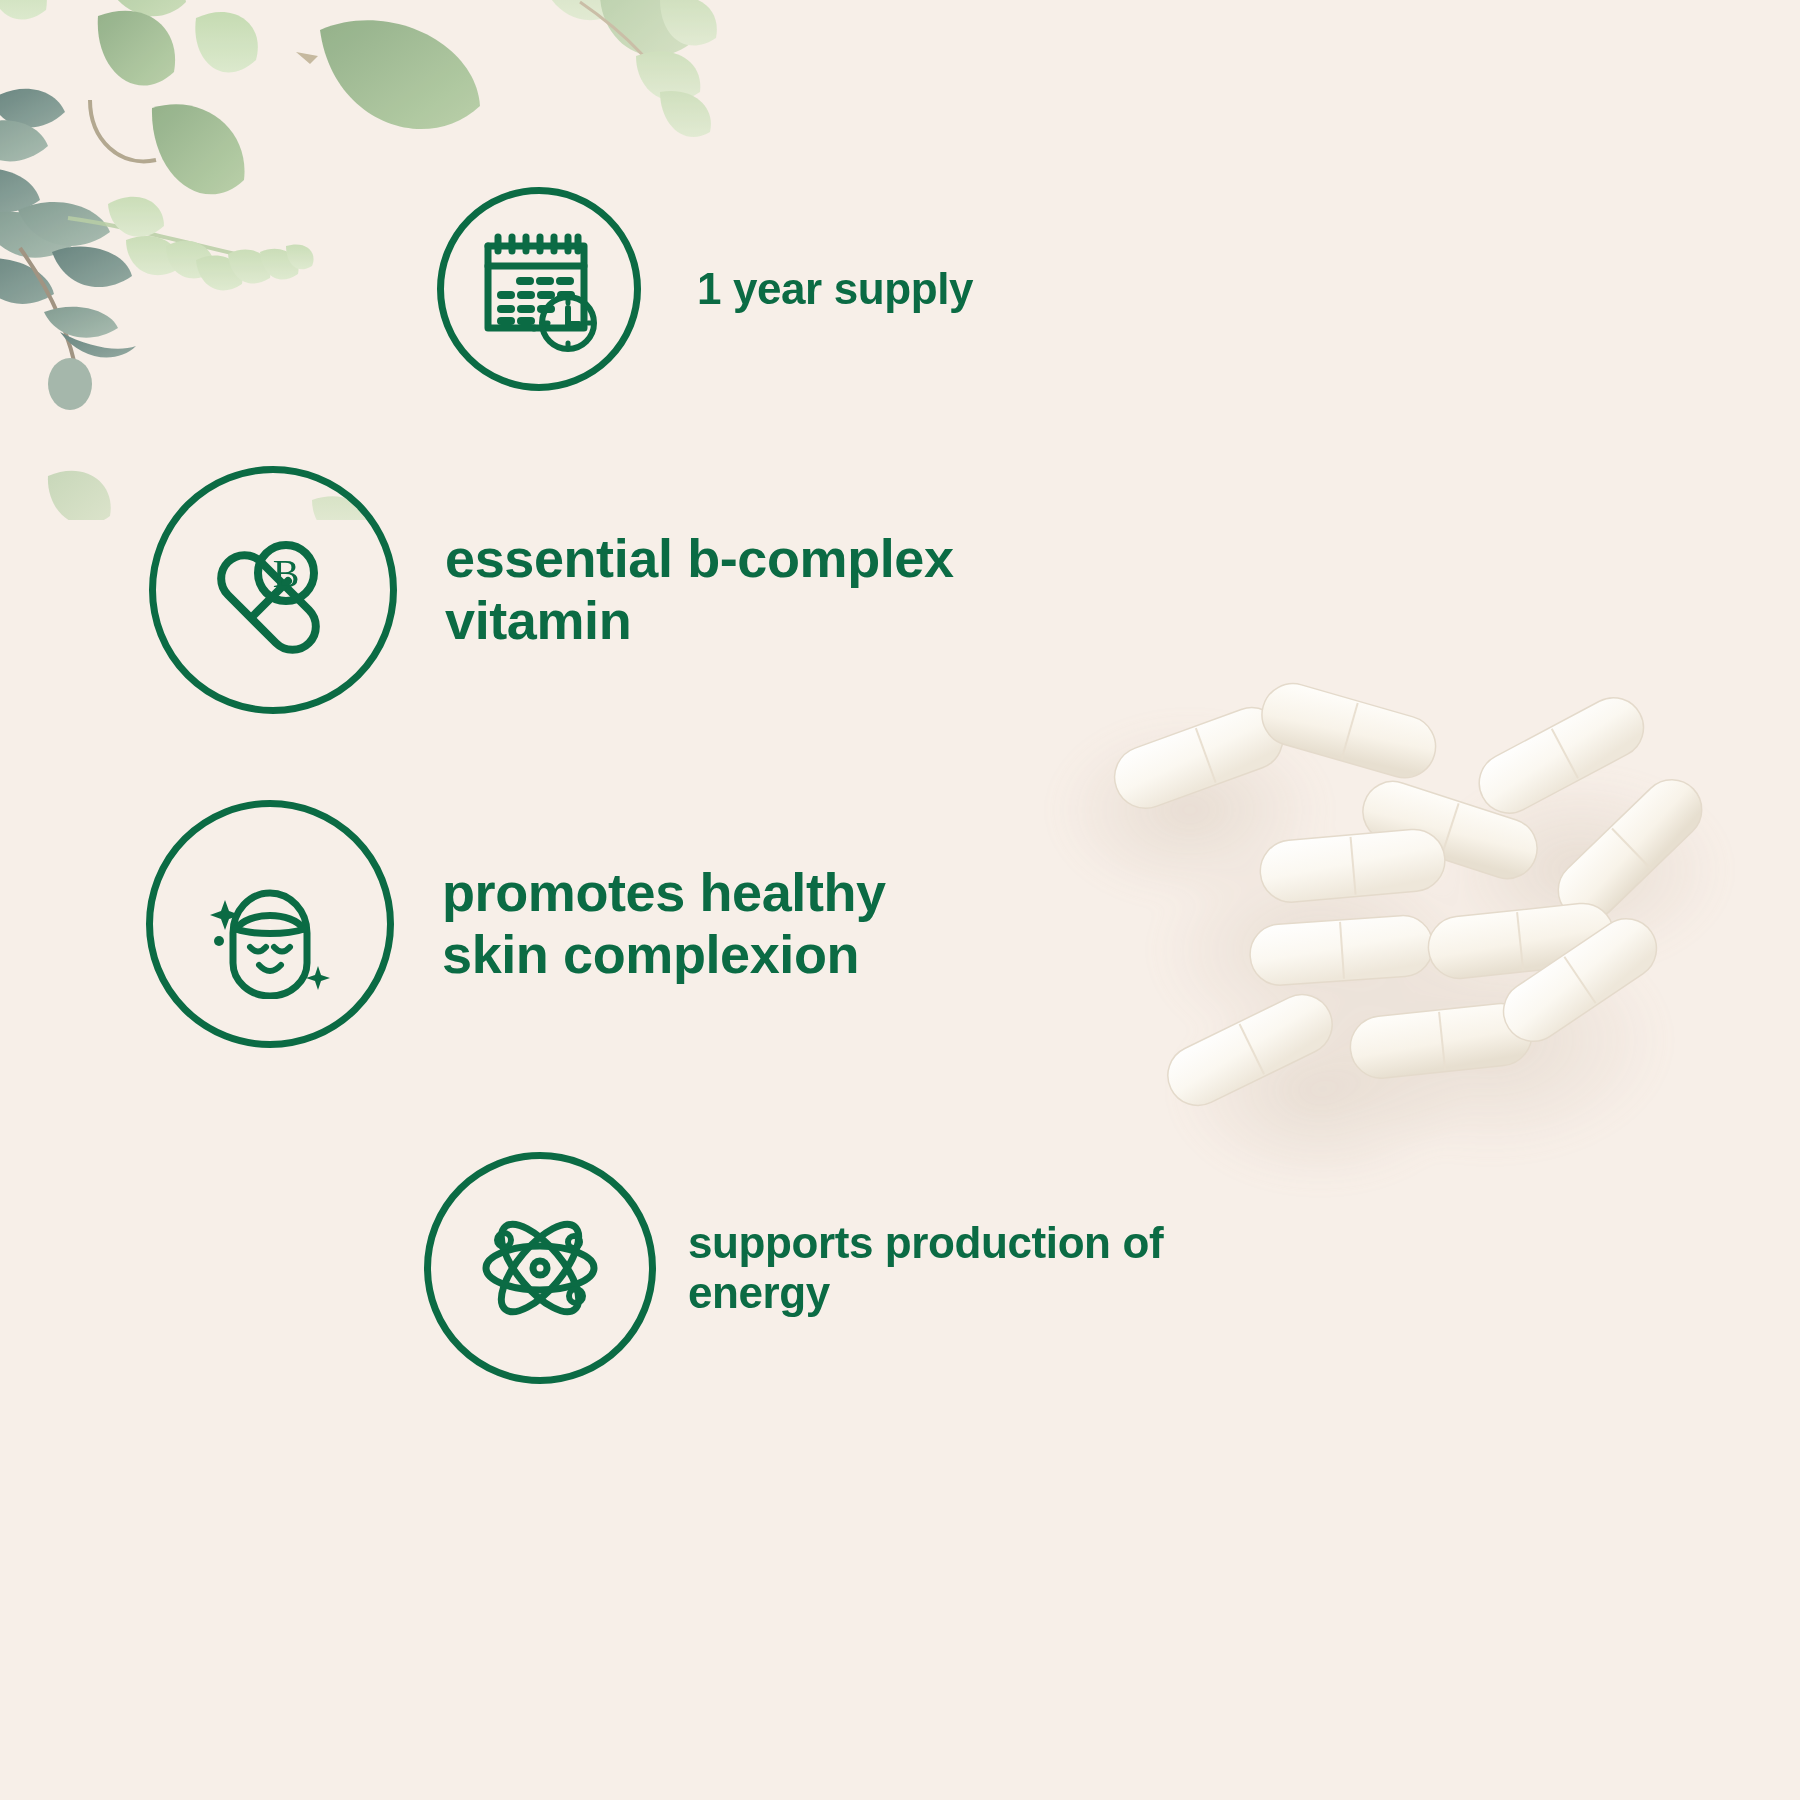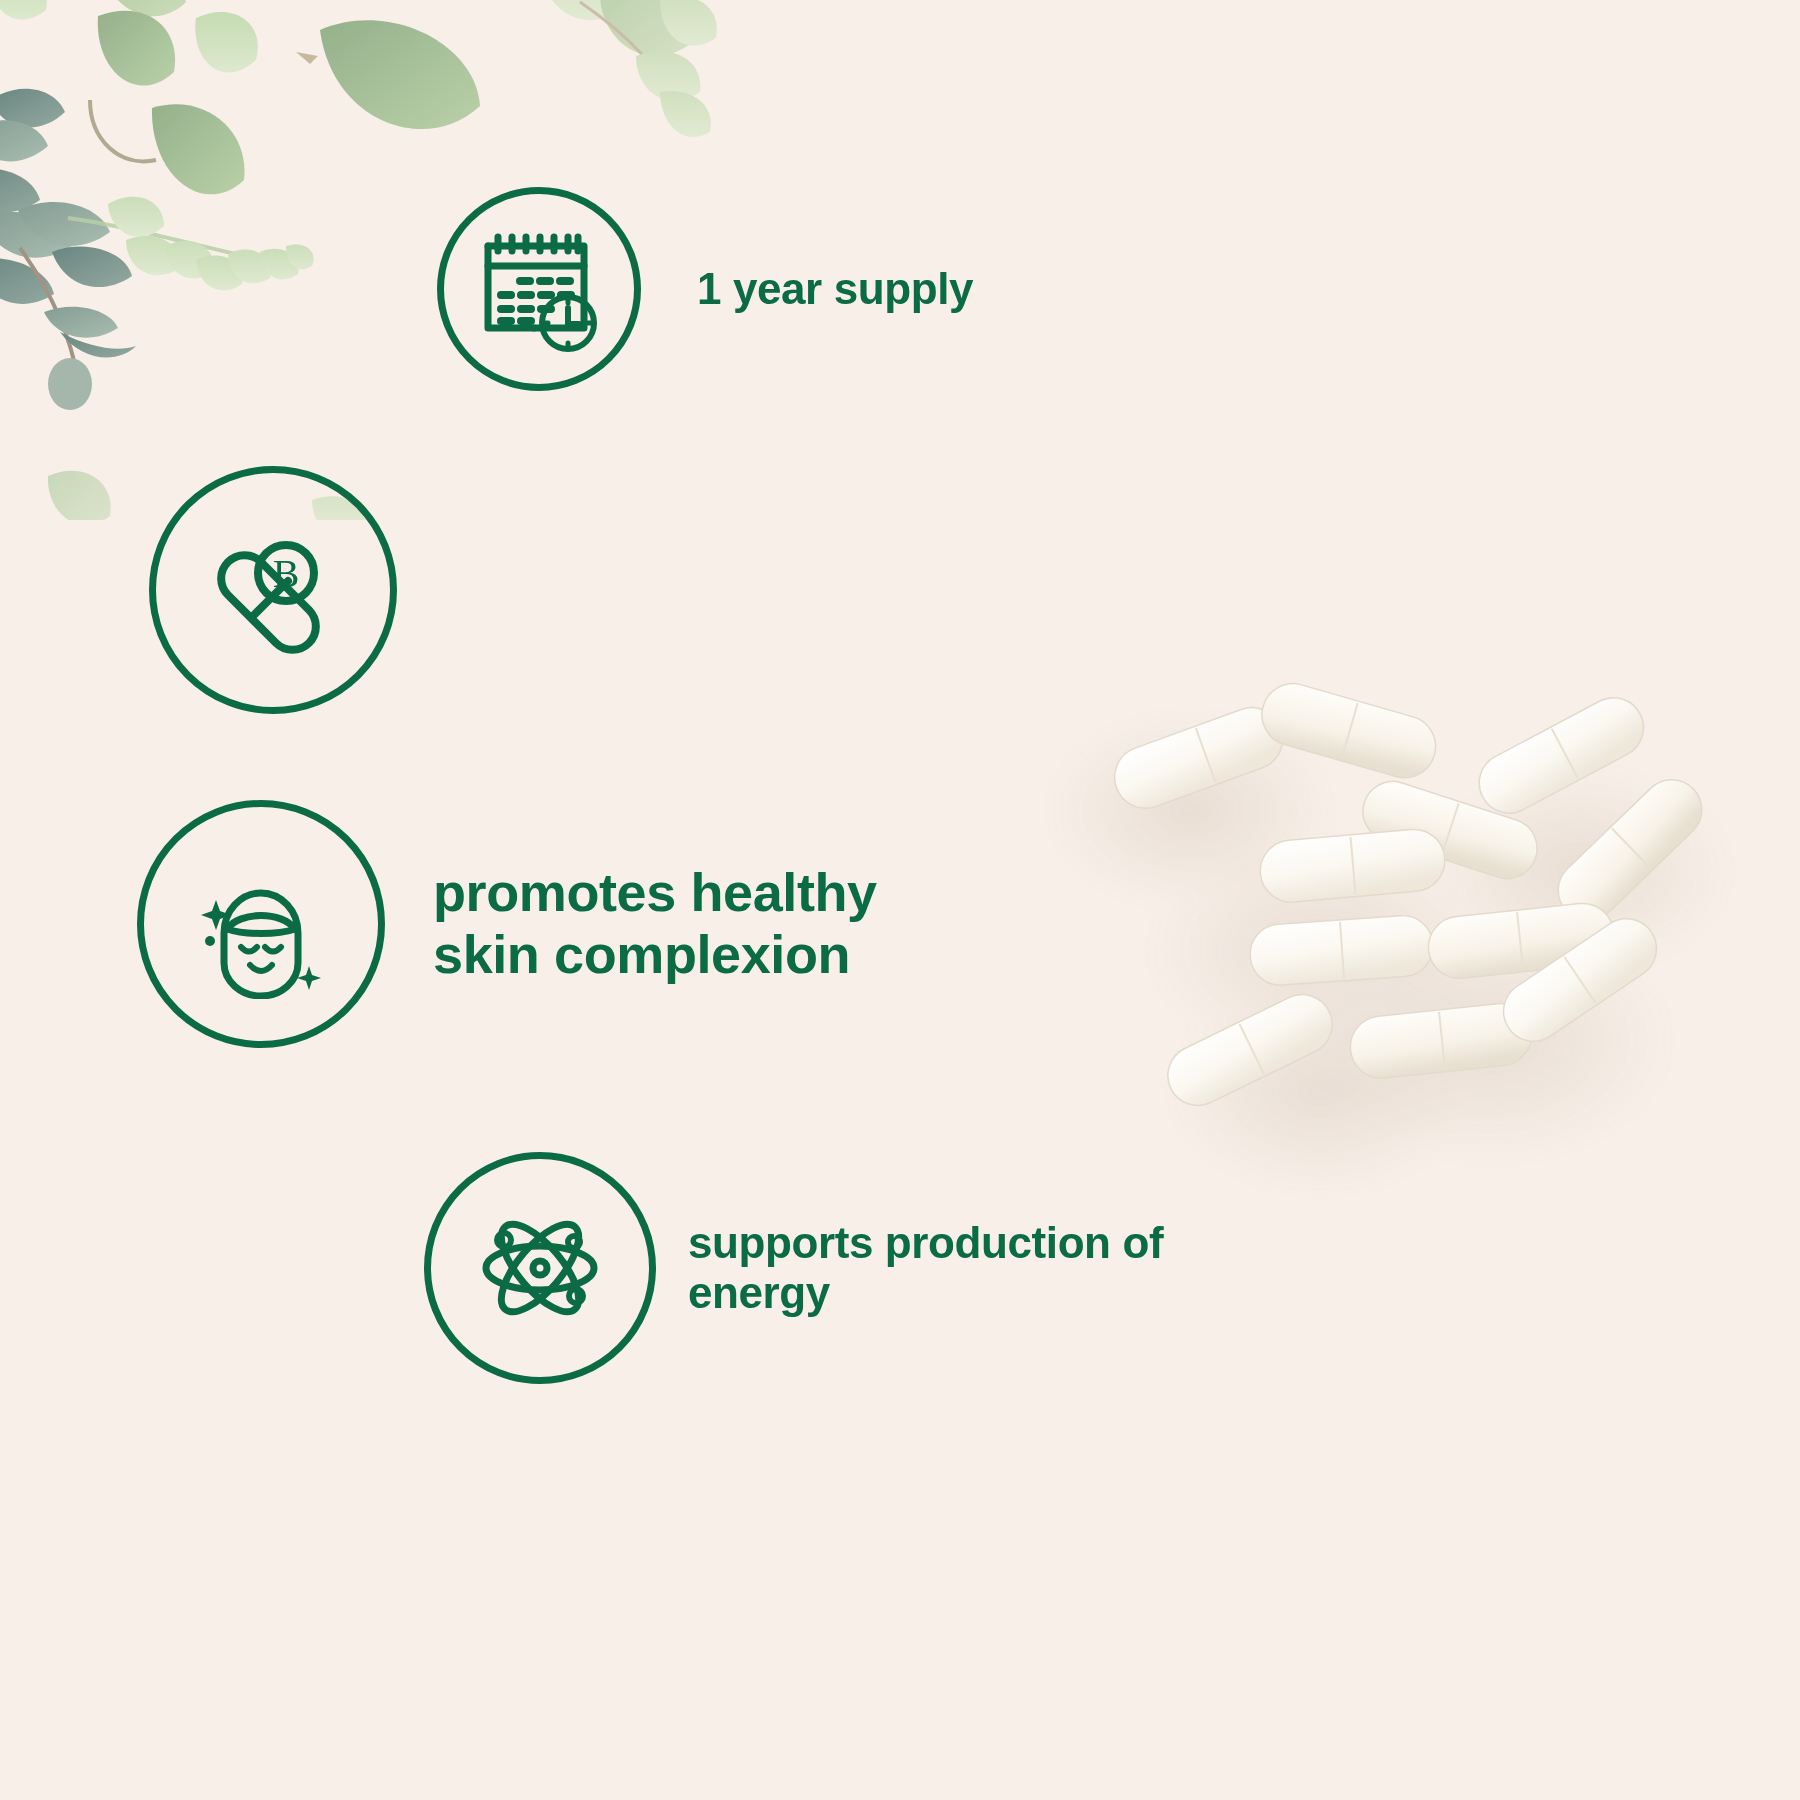--- a/index.html
+++ b/index.html
@@ -30,21 +30,21 @@
   }
 
   #row-supply{left:437px;top:187px;}
   #row-supply .icon-ring{width:204px;height:204px;}
   #row-supply .label{font-size:44px;margin-left:56px;}
 
   #row-bcomplex{left:149px;top:466px;}
   #row-bcomplex .icon-ring{width:248px;height:248px;}
   #row-bcomplex .label{font-size:54px;margin-left:48px;}
 
-  #row-skin{left:137px;top:800px;}
+  #row-skin{left:146px;top:800px;}
   #row-skin .icon-ring{width:248px;height:248px;}
   #row-skin .label{font-size:54px;margin-left:48px;}
 
   #row-energy{left:424px;top:1152px;}
   #row-energy .icon-ring{width:232px;height:232px;}
   #row-energy .label{font-size:44px;margin-left:32px;}
 </style>
 </head>
 <body>
 
@@ -178,20 +178,22 @@
 
           <path d="M44 52 A 23 23 0 0 1 77 19 L 125 67 A 23 23 0 0 1 92 100 Z" transform="translate(-14 28) rotate(0 75 60)"></path>
 
           <line x1="56" y1="96" x2="90" y2="62" transform="translate(0 4)"></line>
 
           <circle cx="88" cy="58" r="28" stroke-width="8"></circle>
         </g>
         <text x="88" y="58" text-anchor="middle" dominant-baseline="central" font-family="'Liberation Serif', serif" font-size="40" fill="#0b6b44">B</text>
       </svg>
     </div>
+    <div class="label">essential b-complex
+vitamin</div>
   </div>
 
   <div class="row" id="row-skin">
     <div class="icon-ring">
       <svg width="150" height="150" viewBox="0 0 150 150">
         <g fill="none" stroke="#0b6b44" stroke-width="7" stroke-linecap="round" stroke-linejoin="round">
 
           <path d="M38 84 a 37 40 0 0 1 74 0 v 30 a 37 33 0 0 1 -74 0 Z"></path>
 
           <path d="M41 80 C 54 62, 96 62, 109 80"></path>

